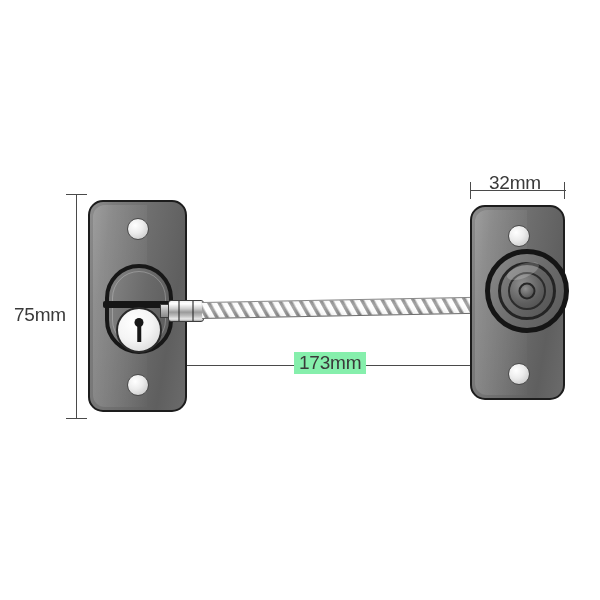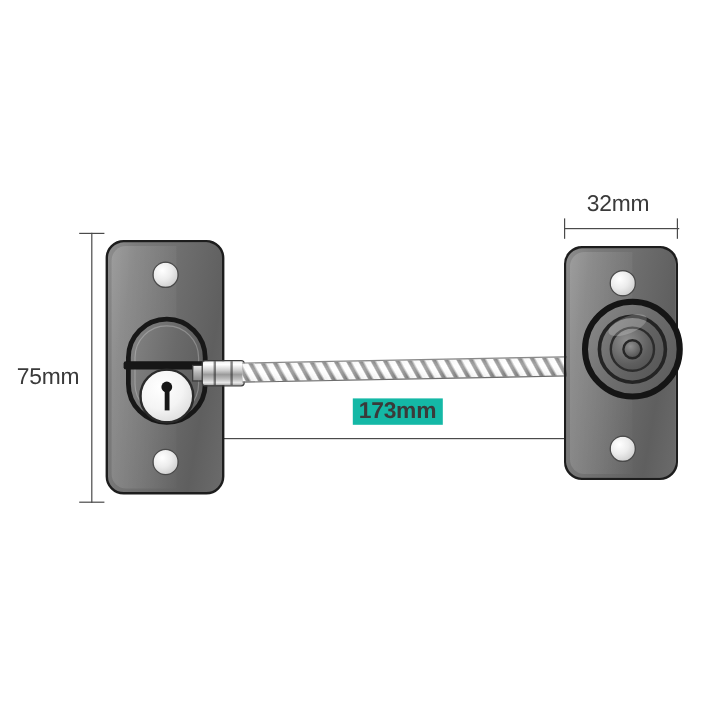--- a/index.html
+++ b/index.html
@@ -25,28 +25,27 @@
     font-family: "Liberation Sans", sans-serif;
     white-space: nowrap;
     letter-spacing: -0.2px;
   }
   #label-75 {
     left: 14px;
     top: 304px;
   }
   #label-32 {
     left: 489px;
-    top: 160px;
+    top: 172px;
   }
   #label-173 {
     left: 294px;
-    top: 332px;
-    background: #14b8a6;
+    top: 352px;
+    background: #86efac;
     padding: 0 5px;
-    font-weight: bold;
   }
   .dimline {
     position: absolute;
     background: #4a4a4a;
   }
   
   #dl-75-v {
     left: 76px;
     top: 194px;
     width: 1.4px;

